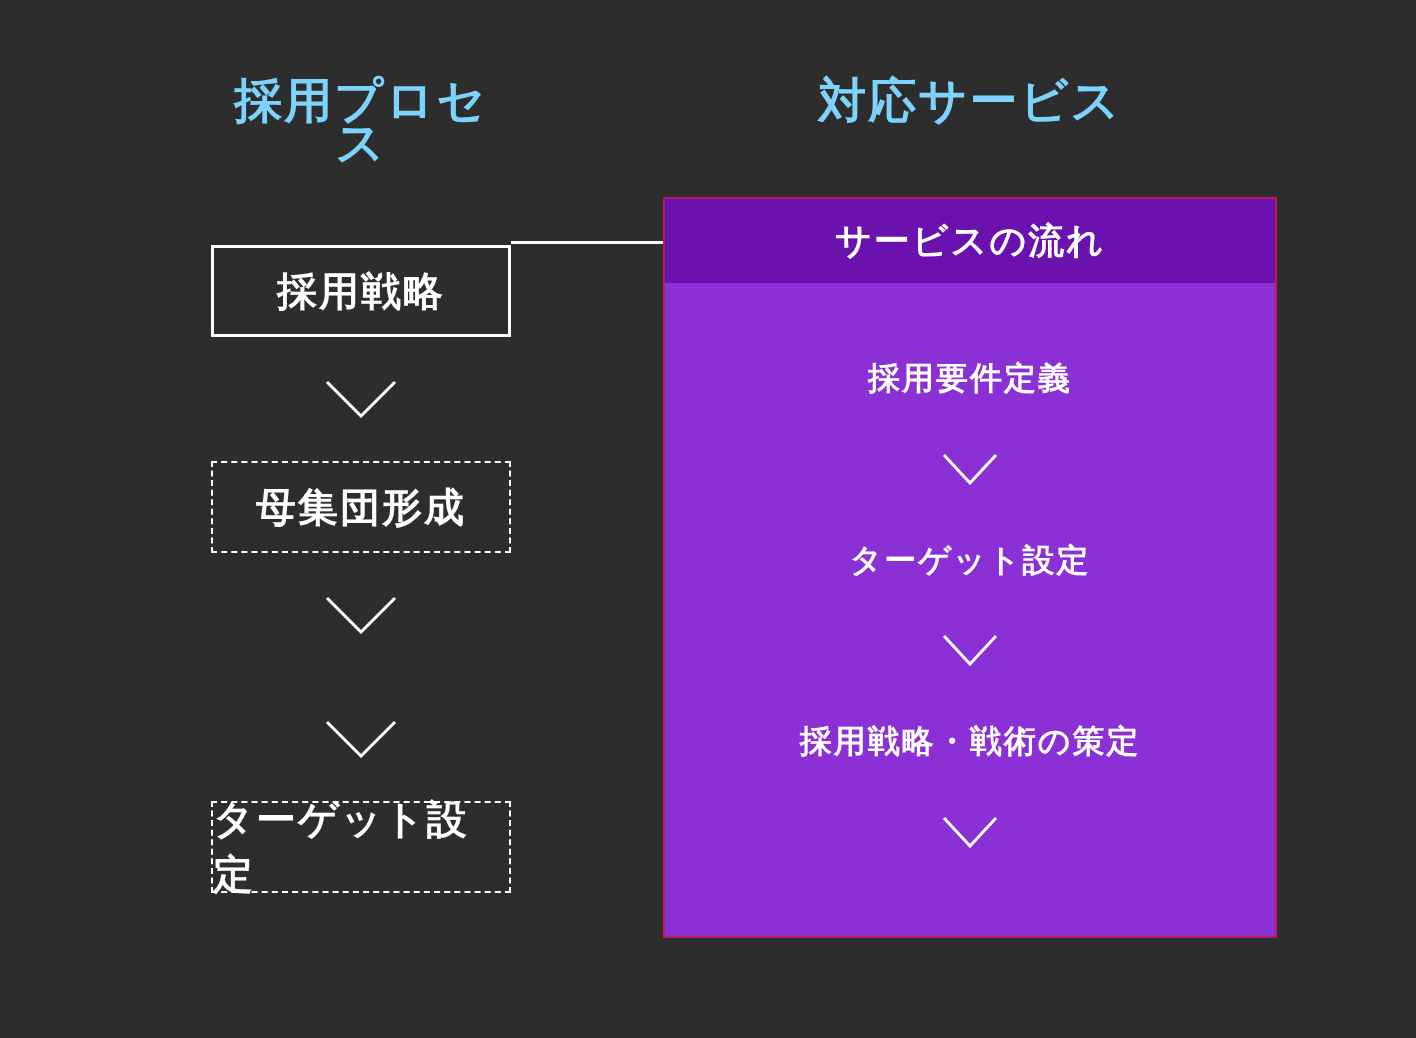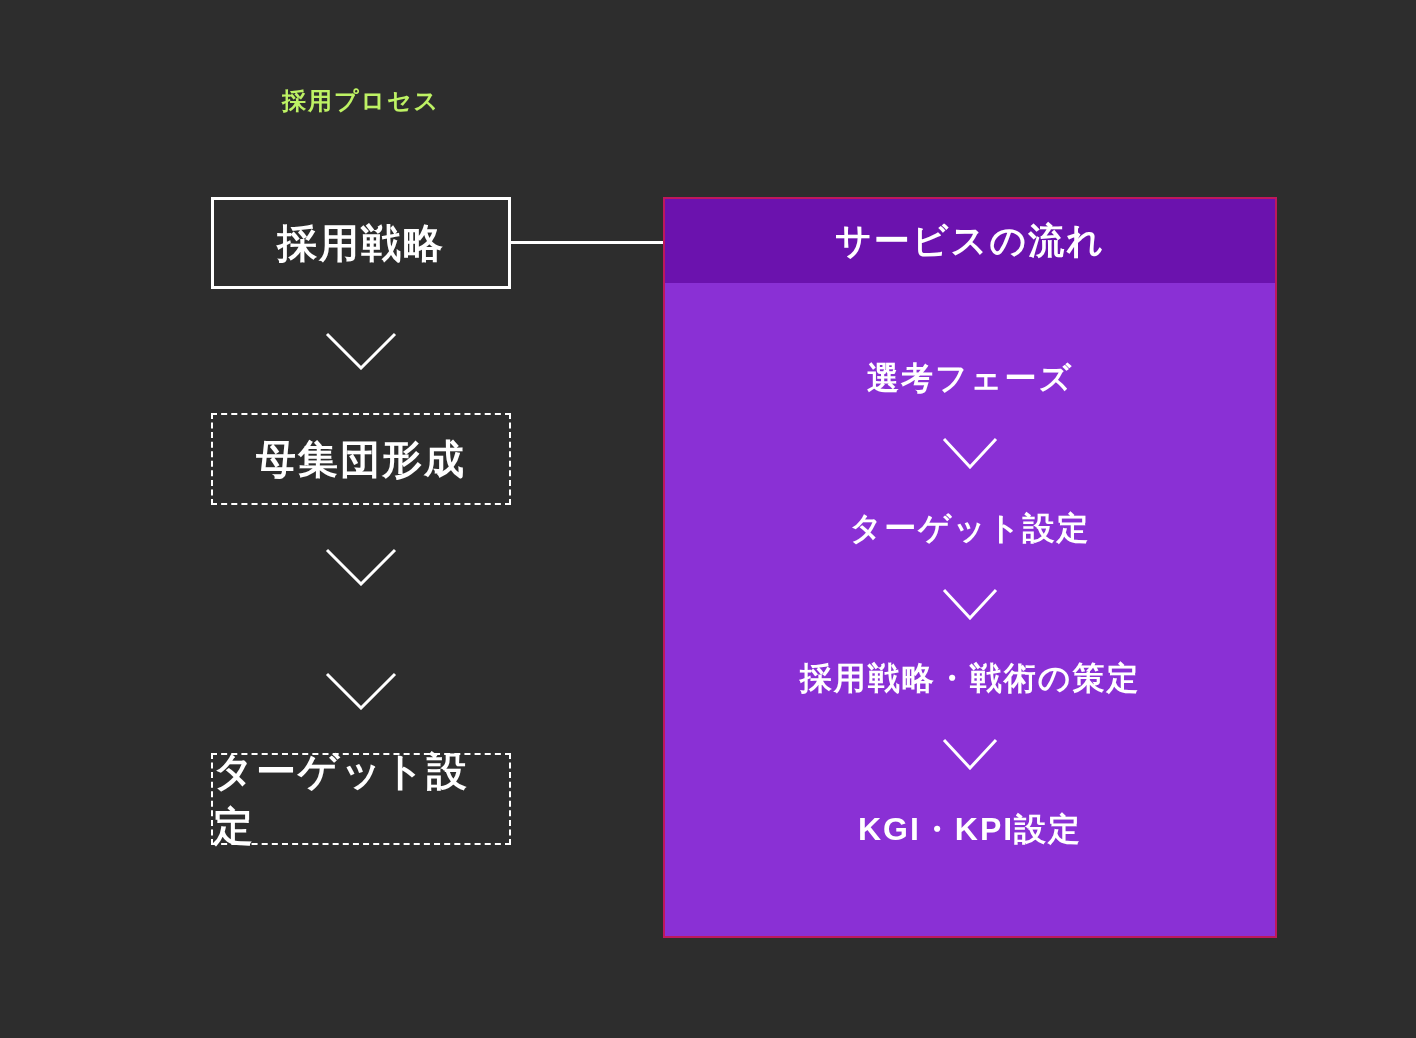--- a/index.html
+++ b/index.html
@@ -13,22 +13,22 @@
     height: 1038px;
     background: #2D2D2D;
     overflow: hidden;
   }
   .col-header {
     position: absolute;
     top: 80px;
     height: 42px;
     line-height: 42px;
     text-align: center;
-    color: #bef264;
-    font-size: 24px;
+    color: #7dd3fc;
+    font-size: 48px;
     font-weight: bold;
     letter-spacing: 2px;
   }
   .col-header.left  { left: 211px; width: 300px; }
   .col-header.right { left: 663px; width: 614px; }
 
   
   .process-col {
     position: absolute;
     left: 211px;
@@ -42,21 +42,21 @@
     width: 300px;
     height: 92px;
     display: flex;
     align-items: center;
     justify-content: center;
     color: #FFFFFF;
     font-size: 40px;
     font-weight: bold;
     letter-spacing: 2px;
   }
-  .step-box.solid  { border: 3px solid #FFFFFF; }
+  .step-box.solid  { border: 3px solid #FFFFFF; margin-top: 48px; }
   .step-box.dashed { border: 2px dashed #FFFFFF; }
   .arrow-gap {
     height: 124px;
     display: flex;
     align-items: center;
     justify-content: center;
   }
 
   
   .connector {
@@ -111,20 +111,21 @@
     text-align: center;
   }
   .chevron { display: block; }
 </style>
 </head>
 <body>
 
 <div class="canvas">
 
   <div class="col-header left">採用プロセス</div>
+  <div class="col-header right">対応サービス</div>
 
   <div class="connector"></div>
 
   <div class="process-col">
 
     <div class="step-box solid">
       <span>採用戦略</span>
     </div>
 
     <div class="arrow-gap">
@@ -155,36 +156,35 @@
     </div>
 
   </div>
 
   <div class="service-panel">
     <div class="service-panel-header">
       <span>サービスの流れ</span>
     </div>
     <div class="service-panel-body">
 
-      <div class="service-step">選考フェーズ</div>
+      <div class="service-step">採用要件定義</div>
 
       <svg class="chevron" width="56" height="32" viewBox="0 0 56 32">
         <polyline points="2,2 28,30 54,2" fill="none" stroke="#FFFFFF" stroke-width="3"></polyline>
       </svg>
 
       <div class="service-step">ターゲット設定</div>
 
       <svg class="chevron" width="56" height="32" viewBox="0 0 56 32">
         <polyline points="2,2 28,30 54,2" fill="none" stroke="#FFFFFF" stroke-width="3"></polyline>
       </svg>
 
       <div class="service-step">採用戦略・戦術の策定</div>
 
       <svg class="chevron" width="56" height="32" viewBox="0 0 56 32">
         <polyline points="2,2 28,30 54,2" fill="none" stroke="#FFFFFF" stroke-width="3"></polyline>
       </svg>
 
-      <div class="service-step">KGI・KPI設定</div>
 
     </div>
   </div>
 
 </div>
 
 </body></html>

